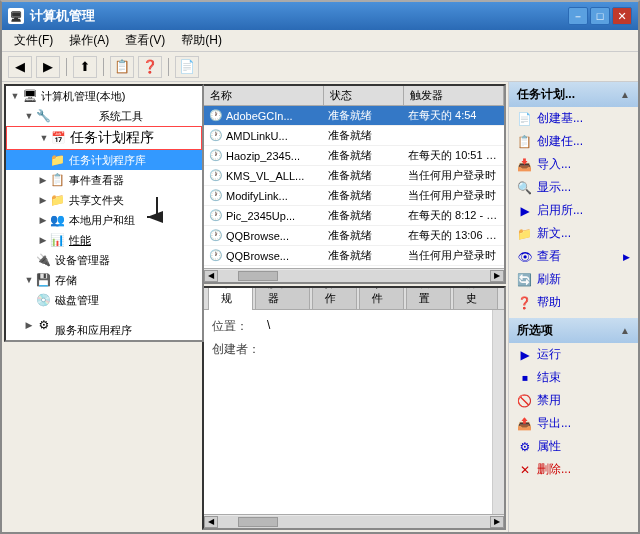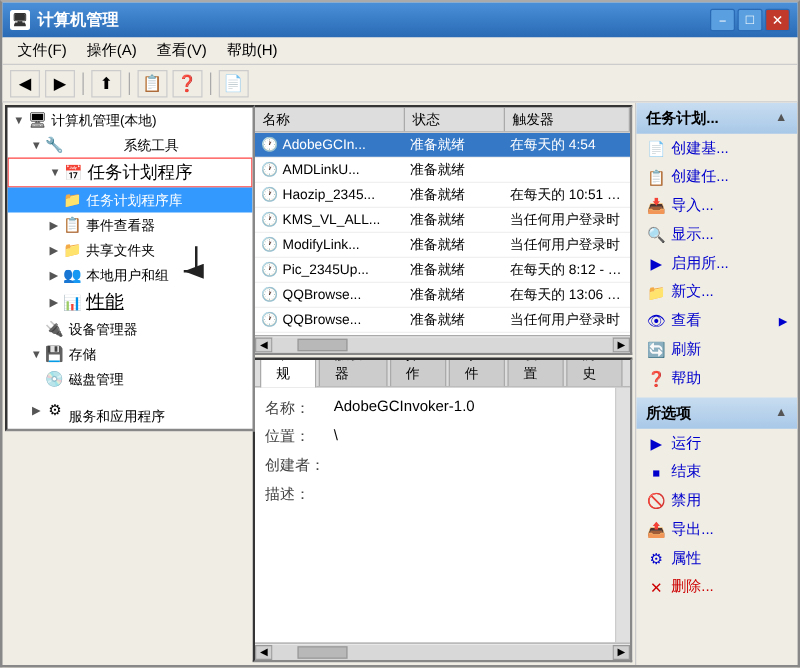--- a/index.html
+++ b/index.html
@@ -517,21 +517,21 @@
 
         <div class="tree-item" style="padding-left:30px;">
           <span class="tree-arrow">▶</span>
           <span class="tree-icon">👥</span>
           <span style="font-size:11px;">本地用户和组</span>
         </div>
 
         <div class="tree-item" style="padding-left:30px;">
           <span class="tree-arrow">▶</span>
           <span class="tree-icon">📊</span>
-          <span style="font-size:15px;text-decoration:underline;">性能</span>
+          <span style="font-size:11px;text-decoration:underline;">性能</span>
         </div>
 
         <div class="tree-item" style="padding-left:30px;">
           <span class="tree-icon">🔌</span>
           <span style="font-size:11px;">设备管理器</span>
         </div>
 
         <div class="tree-item" style="padding-left:16px;">
           <span class="tree-arrow">▼</span>
           <span class="tree-icon">💾</span>
@@ -671,33 +671,25 @@
           <div class="tab">触发器</div>
           <div class="tab">操作</div>
           <div class="tab">条件</div>
           <div class="tab">设置</div>
           <div class="tab">历史</div>
         </div>
 
         <div style="display:flex; flex:1; overflow:hidden;">
           <div class="detail-content">
             <div class="detail-row">
-              <span class="detail-label">名称：</span>
-              <span class="detail-value">AdobeGCInvoker-1.0</span>
-            </div>
-            <div class="detail-row">
               <span class="detail-label">位置：</span>
               <span class="detail-value">\</span>
             </div>
             <div class="detail-row">
               <span class="detail-label">创建者：</span>
-            </div>
-            <div class="detail-row">
-              <span class="detail-label">描述：</span>
-              <span class="detail-value"></span>
             </div>
           </div>
           <div class="detail-scroll"></div>
         </div>
 
         <div class="bottom-scrollbar">
           <div class="scrollbar-btn">◀</div>
           <div class="scrollbar-track">
             <div class="scrollbar-thumb"></div>
           </div>

